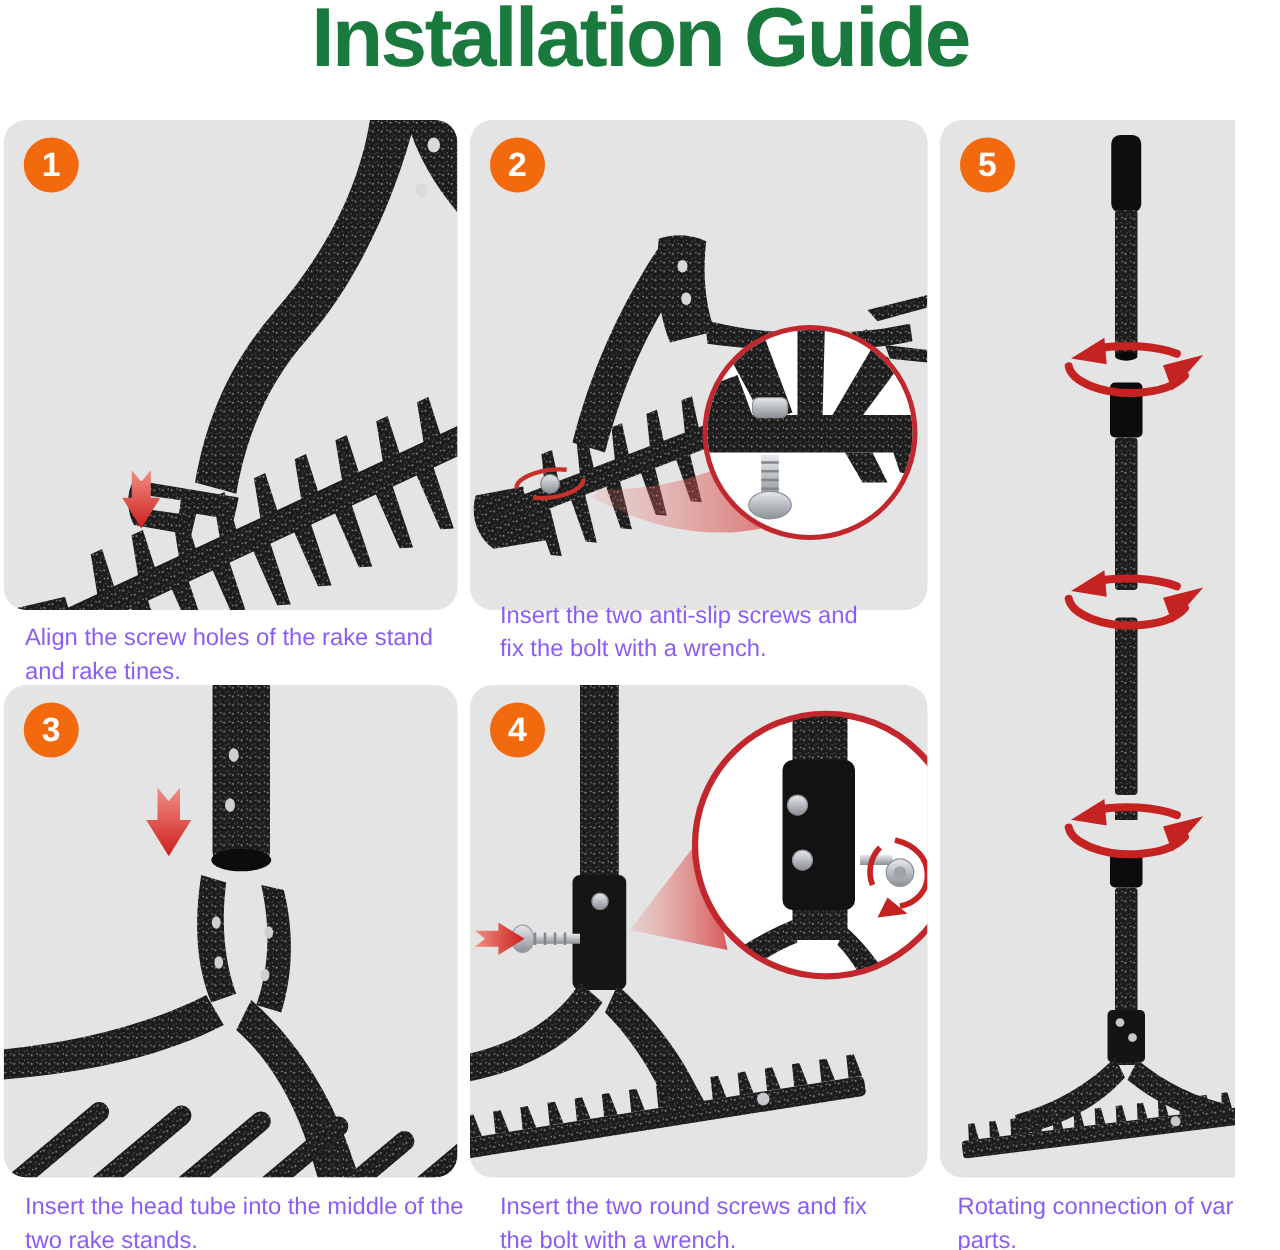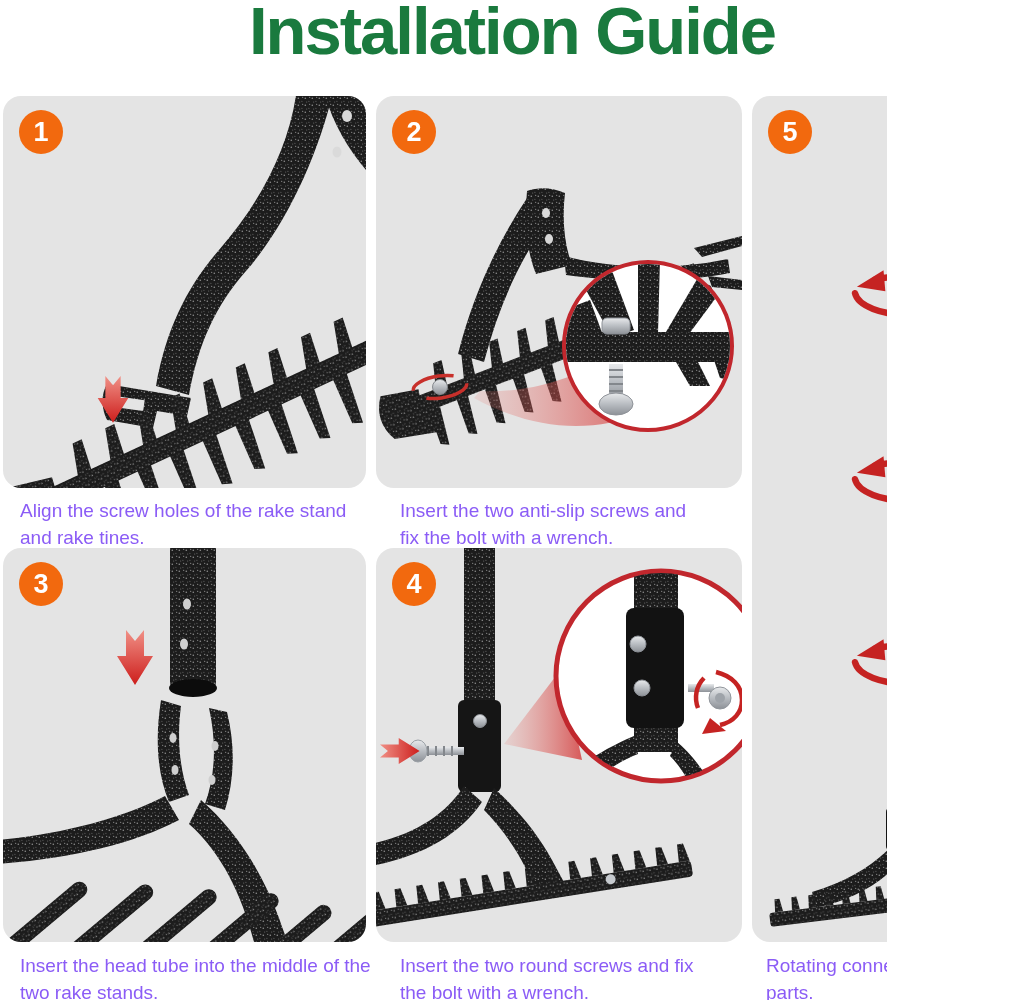--- a/index.html
+++ b/index.html
@@ -1,32 +1,32 @@
 <!DOCTYPE html>
 <html><head>
 <meta charset="utf-8">
 <style>
   html,body{margin:0;padding:0;background:#ffffff;}
-  .page{position:relative;width:887px;height:1000px;background:#ffffff;overflow:hidden;
+  .page{position:relative;width:988px;height:1000px;background:#ffffff;overflow:hidden;
         font-family:"Liberation Sans", sans-serif;}
   .title{position:absolute;top:-8px;left:0;width:1024px;text-align:center;
          font-size:67px;font-weight:bold;letter-spacing:-2px;color:#1a7a3e;margin:0;}
   .panel{position:absolute;background:#e4e4e4;border-radius:18px;overflow:hidden;}
   .p1{left:3px;top:96px;width:363px;height:392px;}
   .p2{left:376px;top:96px;width:366px;height:392px;}
   .p3{left:3px;top:548px;width:363px;height:394px;}
   .p4{left:376px;top:548px;width:366px;height:394px;}
   .p5{left:752px;top:96px;width:263px;height:846px;}
   .art{position:absolute;left:0;top:0;width:100%;height:100%;display:block;}
   .badge{position:absolute;left:16px;top:14px;width:44px;height:44px;border-radius:50%;
          background:#f2690e;color:#ffffff;font-size:27px;font-weight:bold;
          display:flex;align-items:center;justify-content:center;z-index:5;}
   .caption{position:absolute;margin:0;color:#8b5cf6;font-size:19px;line-height:27px;}
   .c1{left:20px;top:497px;width:340px;}
-  .c2{left:400px;top:497px;width:310px;}
+  .c2{left:400px;top:479px;width:310px;}
   .c3{left:20px;top:952px;width:352px;}
   .c4{left:400px;top:952px;width:315px;}
   .c5{left:766px;top:952px;width:265px;}
 </style>
 </head>
 <body>
 
 <div class="page">
 
   <svg width="0" height="0" style="position:absolute">

